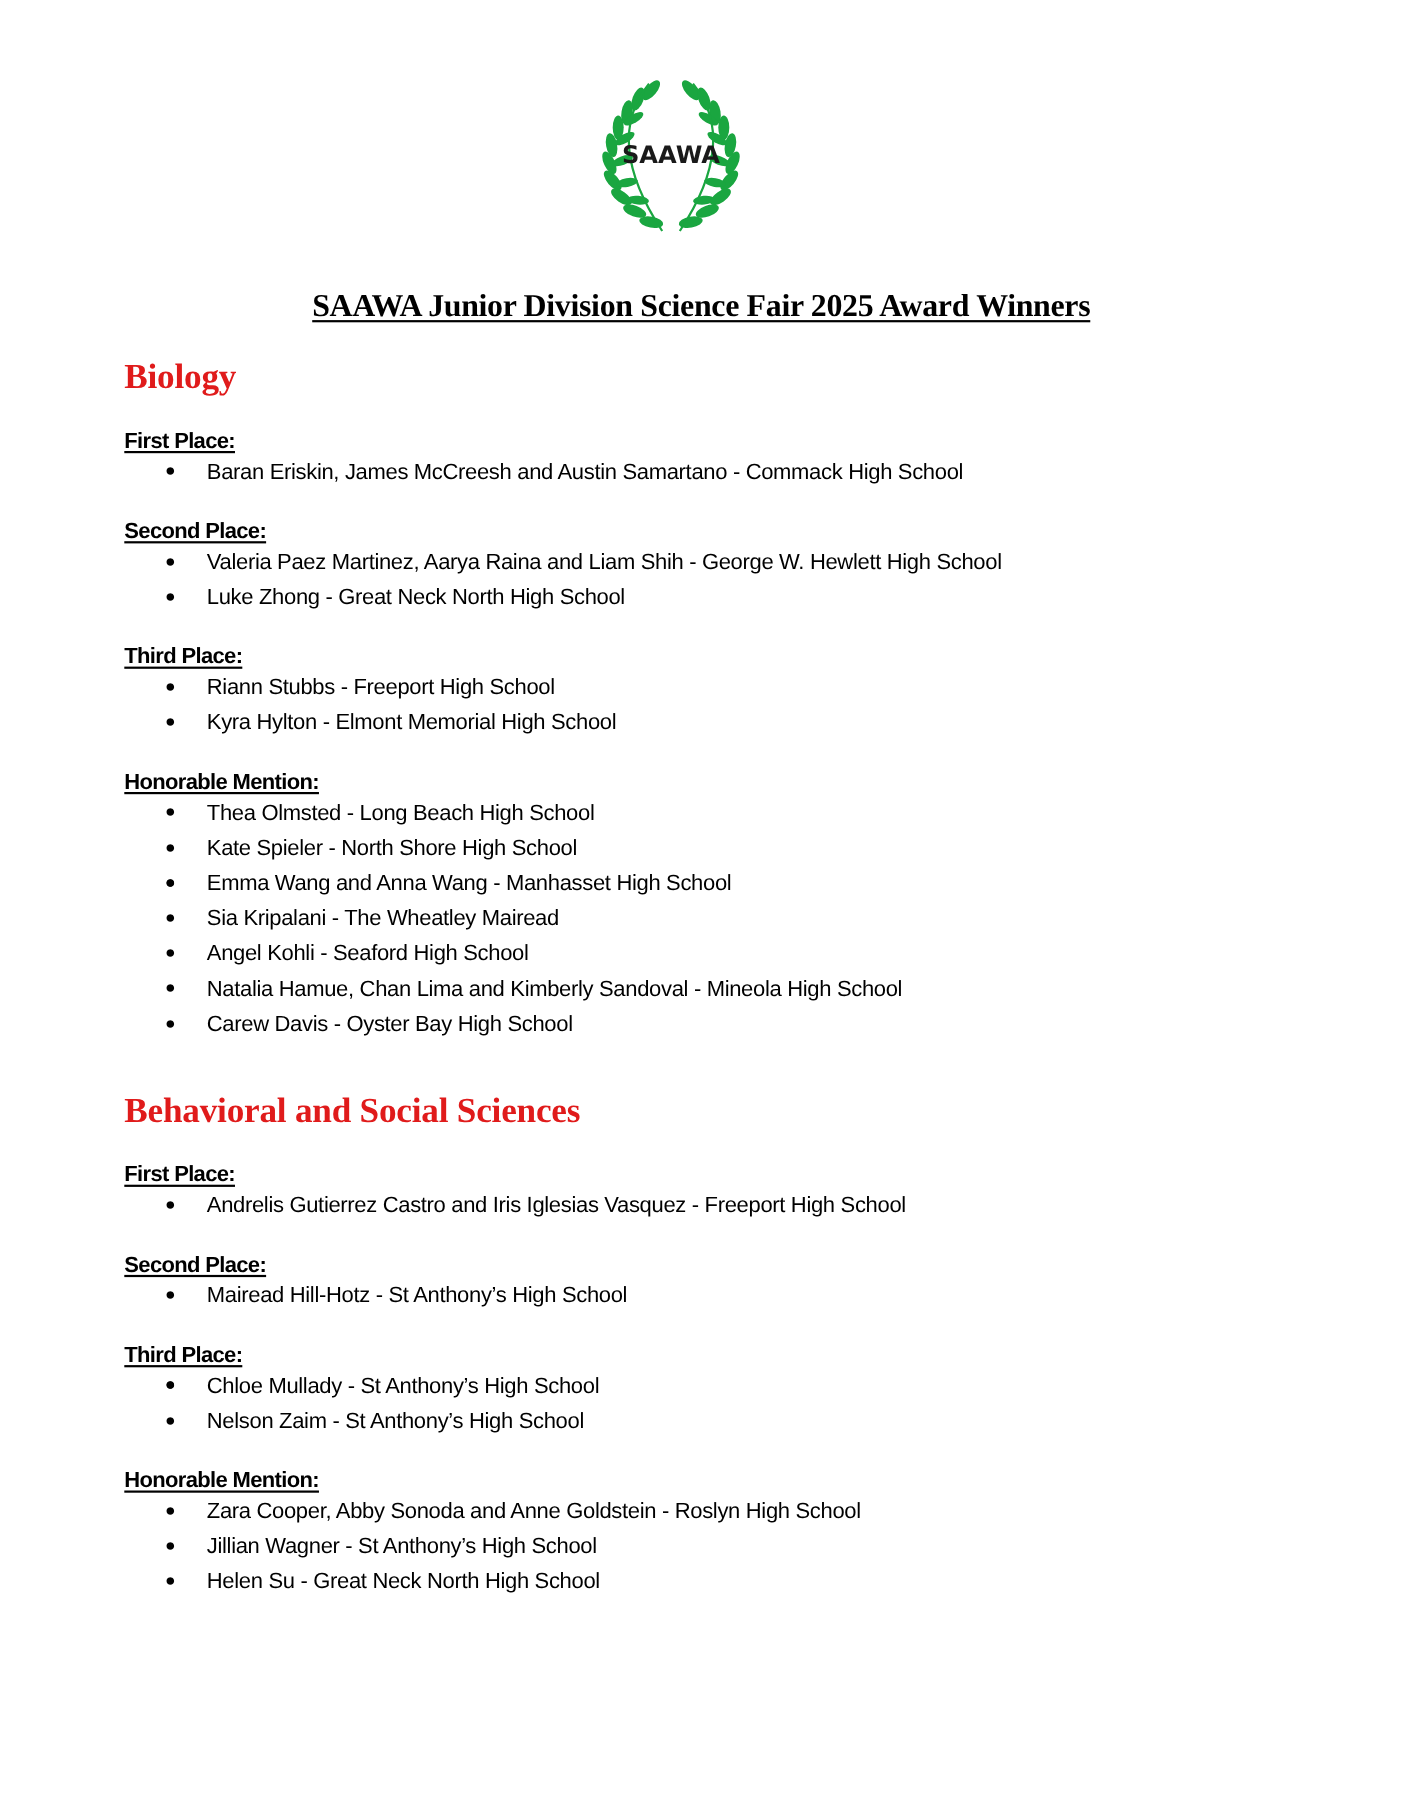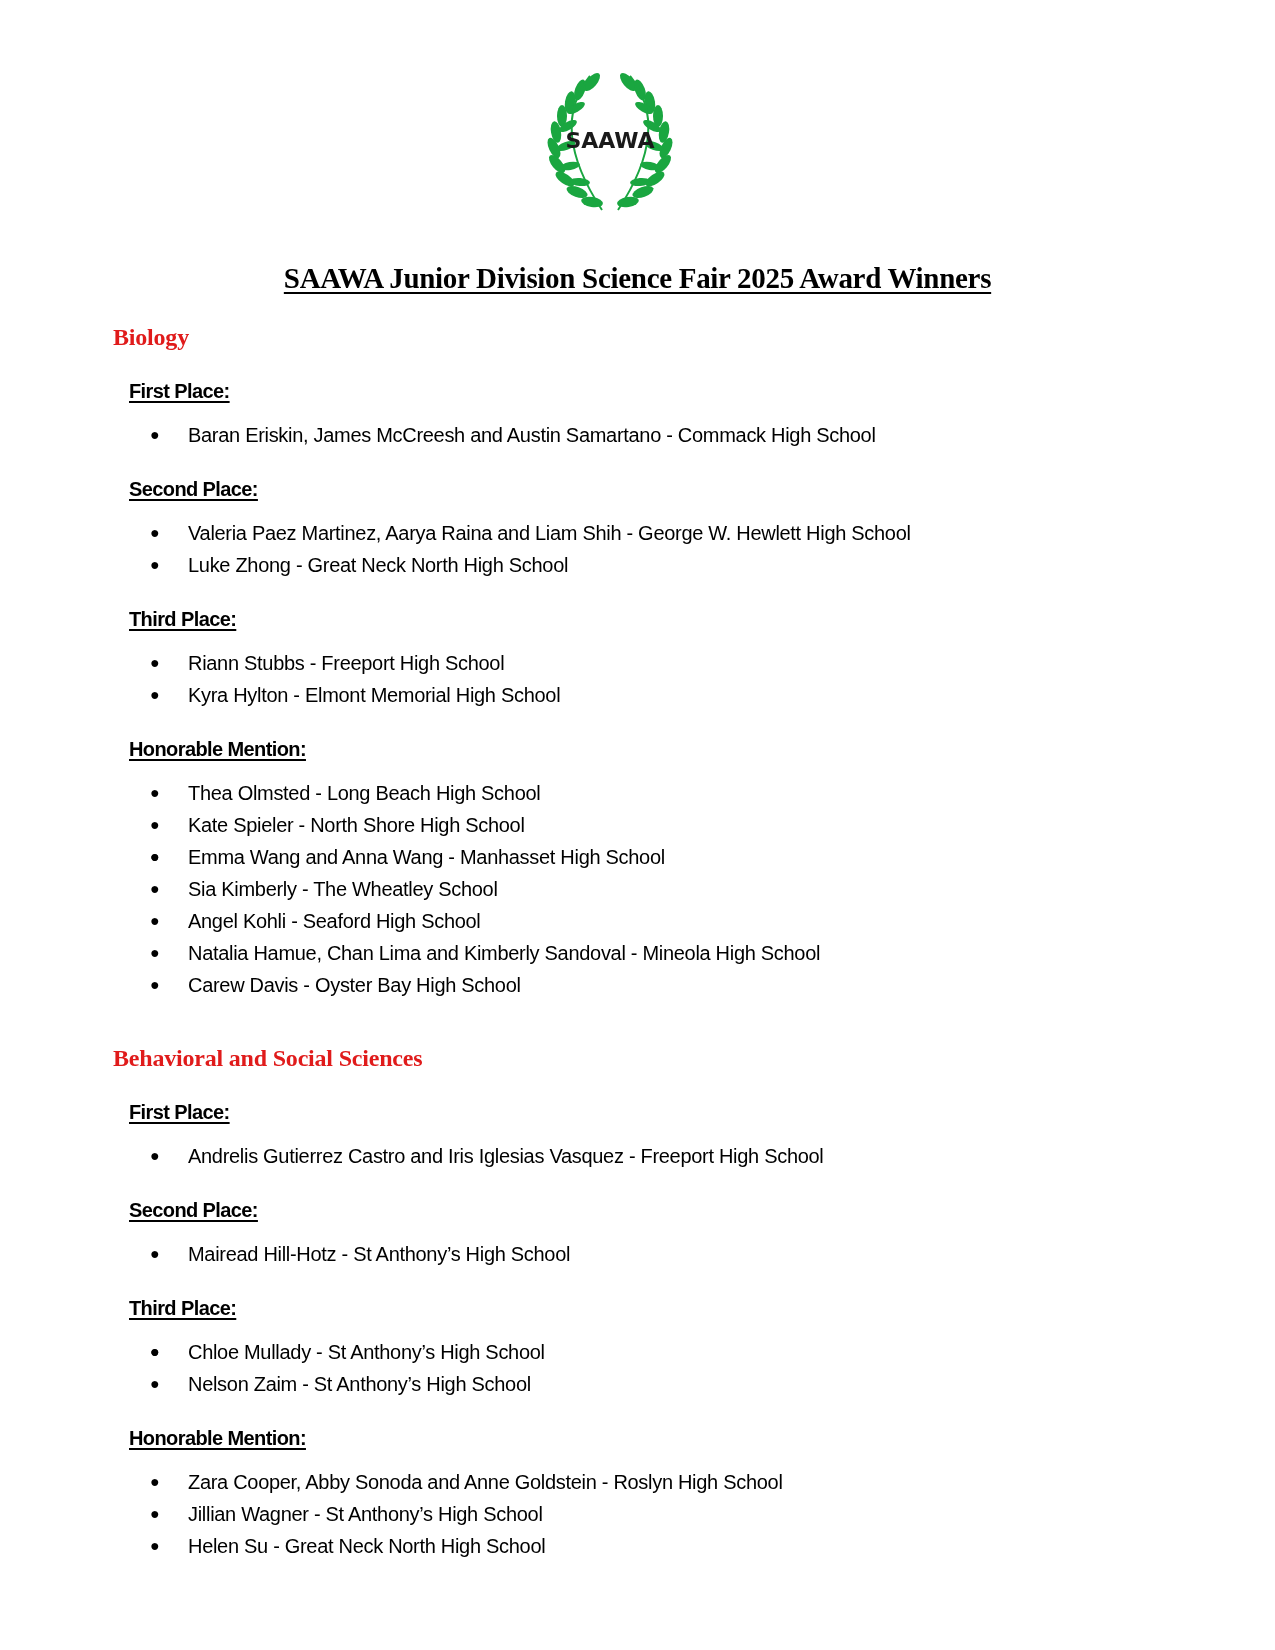--- a/index.html
+++ b/index.html
@@ -7,28 +7,28 @@
   .page { position: absolute; left: 0; top: 0; width: 1275px; height: 1650px; text-decoration: underline; }
   .logo { position: absolute; left: 540px; top: 68px; width: 140px; height: 150px; }
   .title {
     position: absolute; left: 0; width: 1275px; top: 262px; text-align: center;
     font-family: "Liberation Serif", serif; font-weight: bold; font-size: 29px;
     text-decoration: underline; text-decoration-thickness: 2px; text-underline-offset: 4px;
     letter-spacing: -0.3px;
   }
   .content { position: absolute; left: 113px; top: 310px; width: 1100px; }
   .category {
-    font-family: "Liberation Serif", serif; font-weight: bold; font-size: 24px;
+    font-family: "Liberation Serif", serif; font-weight: bold; font-size: 32px;
     color: #e01b1b; margin: 14px 0 28px 0; letter-spacing: -0.2px;
   }
   .category.gap-top { margin-top: 44px; }
   .place-label {
     font-family: "Liberation Sans", sans-serif; font-weight: bold; font-size: 20px;
     text-decoration: underline; text-decoration-thickness: 2px; text-underline-offset: 3px;
-    letter-spacing: -0.6px; margin: 16px; line-height: 24px;
+    letter-spacing: -0.6px; margin: 0; line-height: 24px;
   }
   ul.winners { list-style: none; margin: 0 0 26px 0; padding: 0; }
   ul.winners li {
     position: relative; padding-left: 75px;
     font-family: "Liberation Sans", sans-serif; font-size: 20px; line-height: 32px;
     letter-spacing: -0.3px; white-space: nowrap;
   }
   ul.winners li .bullet {
     position: absolute; left: 37px; top: 0; font-size: 16px;
   }
@@ -111,21 +111,21 @@
         </ul>
       </div>
 
       <div class="award-block">
         <div class="place-label">Honorable Mention:</div>
         <ul class="winners">
           <li><span class="bullet">●</span><span>Thea Olmsted - Long Beach High School</span></li>
           <li><span class="bullet">●</span><span>Kate Spieler - North Shore High School</span></li>
           <li><span class="bullet">●</span></li>
           <li><span class="bullet">●</span><span>Emma Wang and Anna Wang - Manhasset High School</span></li>
-          <li><span class="bullet">●</span><span>Sia Kimberly - The Wheatley School</span></li>
+          <li><span class="bullet">●</span><span>Sia Kripalani - The Wheatley Mairead</span></li>
           <li><span class="bullet">●</span><span>Angel Kohli - Seaford High School</span></li>
           <li><span class="bullet">●</span><span>Natalia Hamue, Chan Lima and Kimberly Sandoval - Mineola High School</span></li>
           <li><span class="bullet">●</span><span>Carew Davis - Oyster Bay High School</span></li>
         </ul>
       </div>
     </section>
 
     <section>
       <div class="category gap-top">Behavioral and Social Sciences</div>
 

